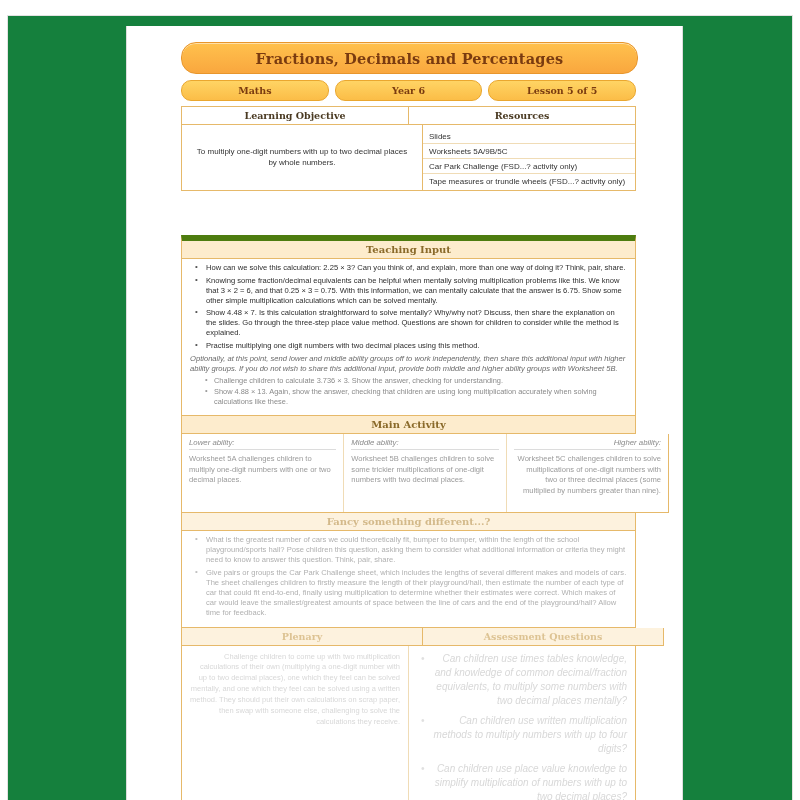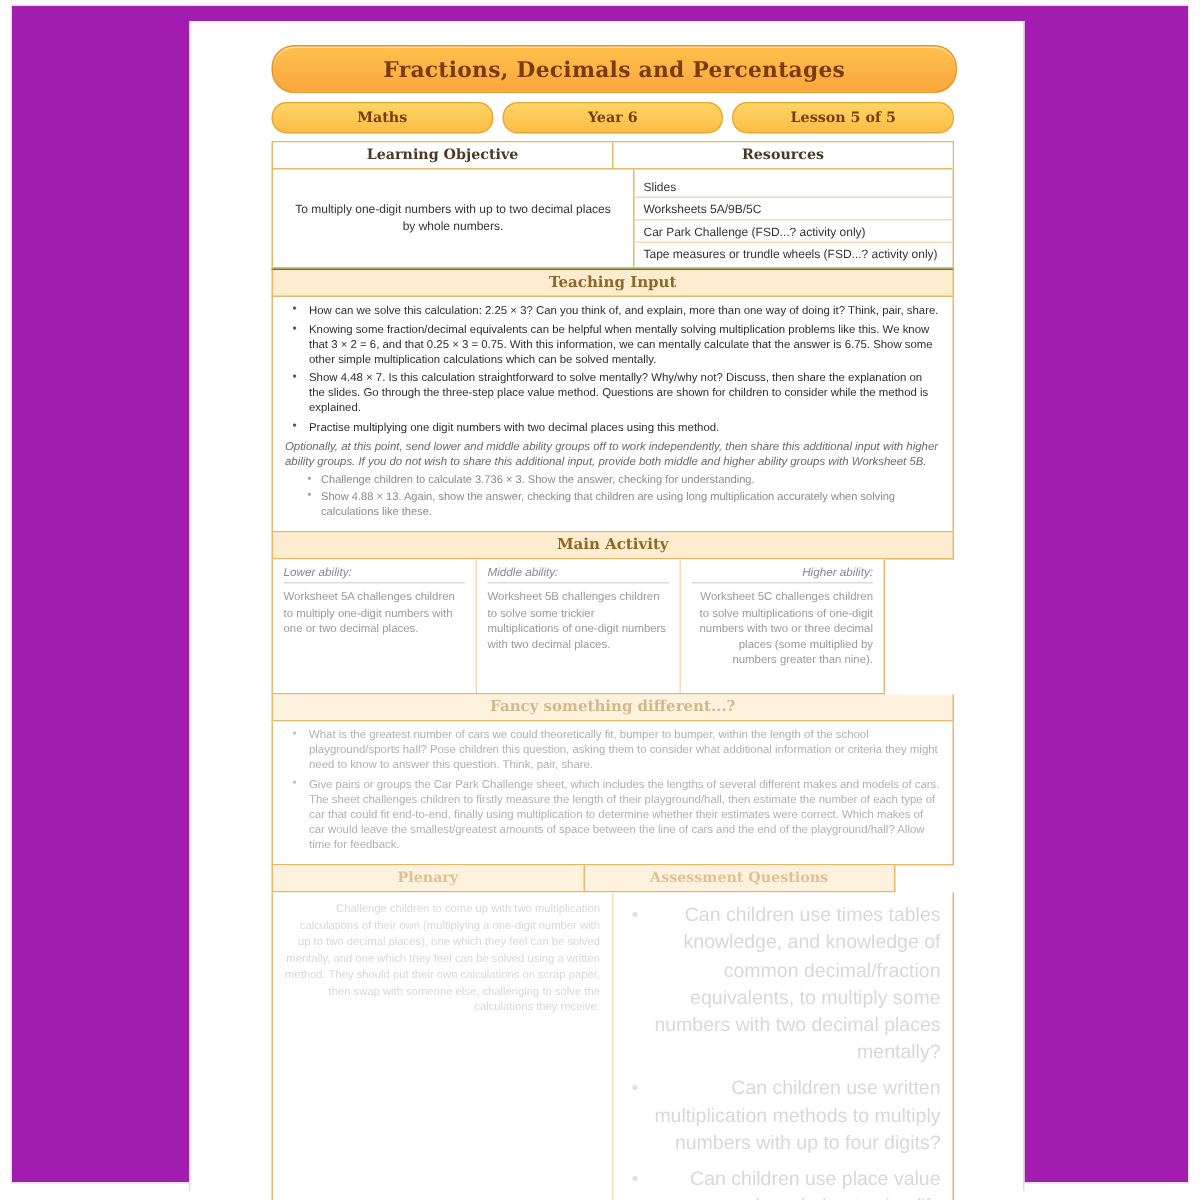--- a/index.html
+++ b/index.html
@@ -14,24 +14,24 @@
     position: relative;
     width: 800px;
     height: 800px;
     background: #ffffff;
     overflow: hidden;
   }
   
   .scan-frame {
     position: absolute;
     left: 8px;
-    top: 4px;
+    top: 16px;
     width: 784px;
     height: 784px;
-    background: #a21caf;
+    background: #15803d;
     box-shadow: 0 0 0 1px #e2e2e2;
   }
   .paper {
     position: absolute;
     left: 118px;
     top: 10px;
     width: 555px;
     height: 780px;
     background: #ffffff;
     border-left: 1px solid #dddddd;
@@ -146,21 +146,21 @@
     border-right: 1px solid #e6b96a;
     border-bottom: 1px solid #e6b96a;
     box-sizing: border-box;
     text-align: center;
     font-family: "DejaVu Serif", serif;
     font-weight: bold;
     font-size: 10px;
     color: #8a6a2a;
     padding: 3px 0;
   }
-  .band.top-border { border-top: 1px solid #4d7c0f; }
+  .band.top-border { border-top: 6px solid #4d7c0f; margin-top: 44px; }
 
   .body-block {
     width: 455px;
     box-sizing: border-box;
     border-left: 1px solid #e6b96a;
     border-right: 1px solid #e6b96a;
     border-bottom: 1px solid #e6b96a;
     padding: 4px 8px 6px 8px;
     background: #ffffff;
   }
@@ -208,21 +208,21 @@
     content: "•";
     position: absolute;
     left: -9px;
     top: -1px;
     color: #9a9a9a;
   }
 
   
   .three-col {
     display: flex;
-    width: 409px;
+    width: 488px;
     box-sizing: border-box;
     border-left: 1px solid #e6b96a;
     border-right: 1px solid #e6b96a;
     border-bottom: 1px solid #e6b96a;
     background: #ffffff;
   }
   .three-col .col {
     flex: 1;
     padding: 4px 7px 16px 7px;
     box-sizing: border-box;
@@ -244,21 +244,21 @@
   }
 
   
   .faded ul.bullets li { color: #b0b0b0; }
   .faded ul.bullets li:before { color: #c0c0c0; }
   .band.faded-band { color: #d3b98a; background: #fdf2de; }
 
   
   .two-col-split {
     display: flex;
-    width: 416px;
+    width: 483px;
     box-sizing: border-box;
     border-left: 1px solid #e6b96a;
     border-right: 1px solid #e6b96a;
     border-bottom: 1px solid #e6b96a;
   }
   .two-col-split > div {
     flex: 1;
     text-align: center;
     font-family: "DejaVu Serif", serif;
     font-weight: bold;
@@ -288,24 +288,25 @@
   }
   .two-col-content > .c:last-child { border-right: none; }
   .ghost-text {
     font-size: 7.5px;
     line-height: 1.45;
     color: #d8d8d8;
   }
   .ghost-list { margin: 0; padding: 0 0 0 12px; list-style: none; }
   .ghost-list li {
     position: relative;
-    font-size: 13px;
+    font-size: 10px;
     line-height: 1.4;
     color: #d8d8d8;
     margin-bottom: 6px;
+    font-style: italic;
   }
   .ghost-list li:before {
     content: "•";
     position: absolute;
     left: -8px;
     color: #e0e0e0;
   }
   .footer-fade {
     width: 455px;
     height: 14px;

